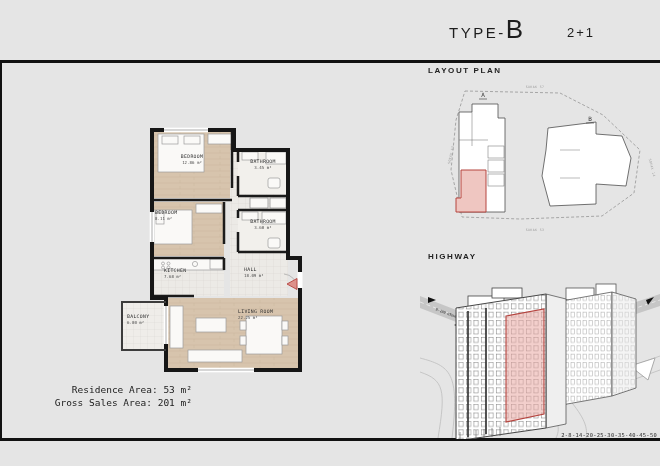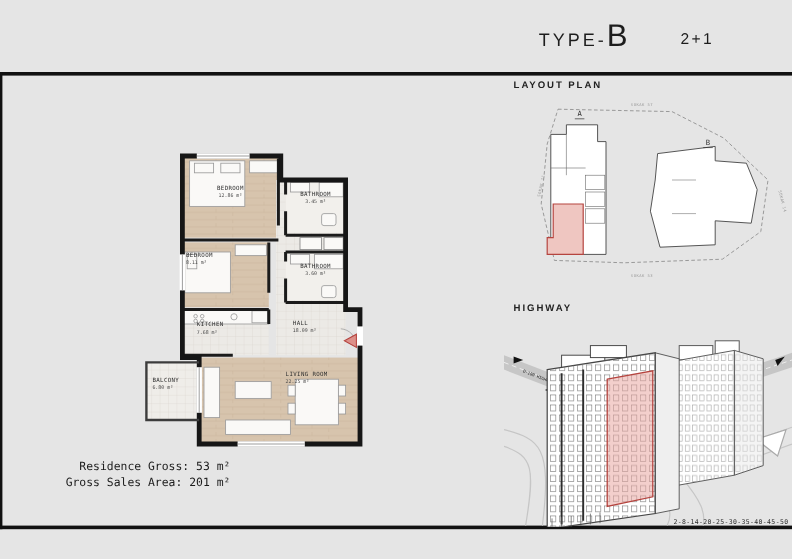--- a/index.html
+++ b/index.html
@@ -144,21 +144,21 @@
       <text x="244" y="271" font-size="4.8" letter-spacing=".3">HALL</text>
       <text x="244" y="277" font-size="4.1" fill="#4a4a4a">18.09 m²</text>
       <text x="238" y="313" font-size="4.8" letter-spacing=".3">LIVING ROOM</text>
       <text x="238" y="319" font-size="4.1" fill="#4a4a4a">22.25 m²</text>
       <text x="127" y="318" font-size="4.8" letter-spacing=".3">BALCONY</text>
       <text x="127" y="324" font-size="4.1" fill="#4a4a4a">6.80 m²</text>
     </g>
   </svg>
 
   <div class="areas">
-    <div><span>Residence Gross:</span> <span>53 m²</span></div>
+    <div><span>Residence Area:</span> <span>53 m²</span></div>
     <div><span>Gross Sales Area:</span> <span>201 m²</span></div>
   </div>
 
   <div class="panel-title title-layout">LAYOUT PLAN</div>
 
   <svg class="svg-site" width="235" height="158" viewBox="425 80 235 158">
     <path d="M465,91 L560,93 L603,115 L640,150 L634,193 L602,216 L520,219 L462,217 L451,170 L456,120 Z" fill="none" stroke="#8a8a8a" stroke-width="0.7" stroke-dasharray="3,2"></path>
     <g fill="#ffffff" stroke="#4e4e4e" stroke-width="0.8">
       <path d="M459,112 L472,112 L472,104 L498,104 L498,118 L505,118 L505,212 L459,212 Z"></path>
       <g stroke="#6a6a6a" stroke-width="0.5">

